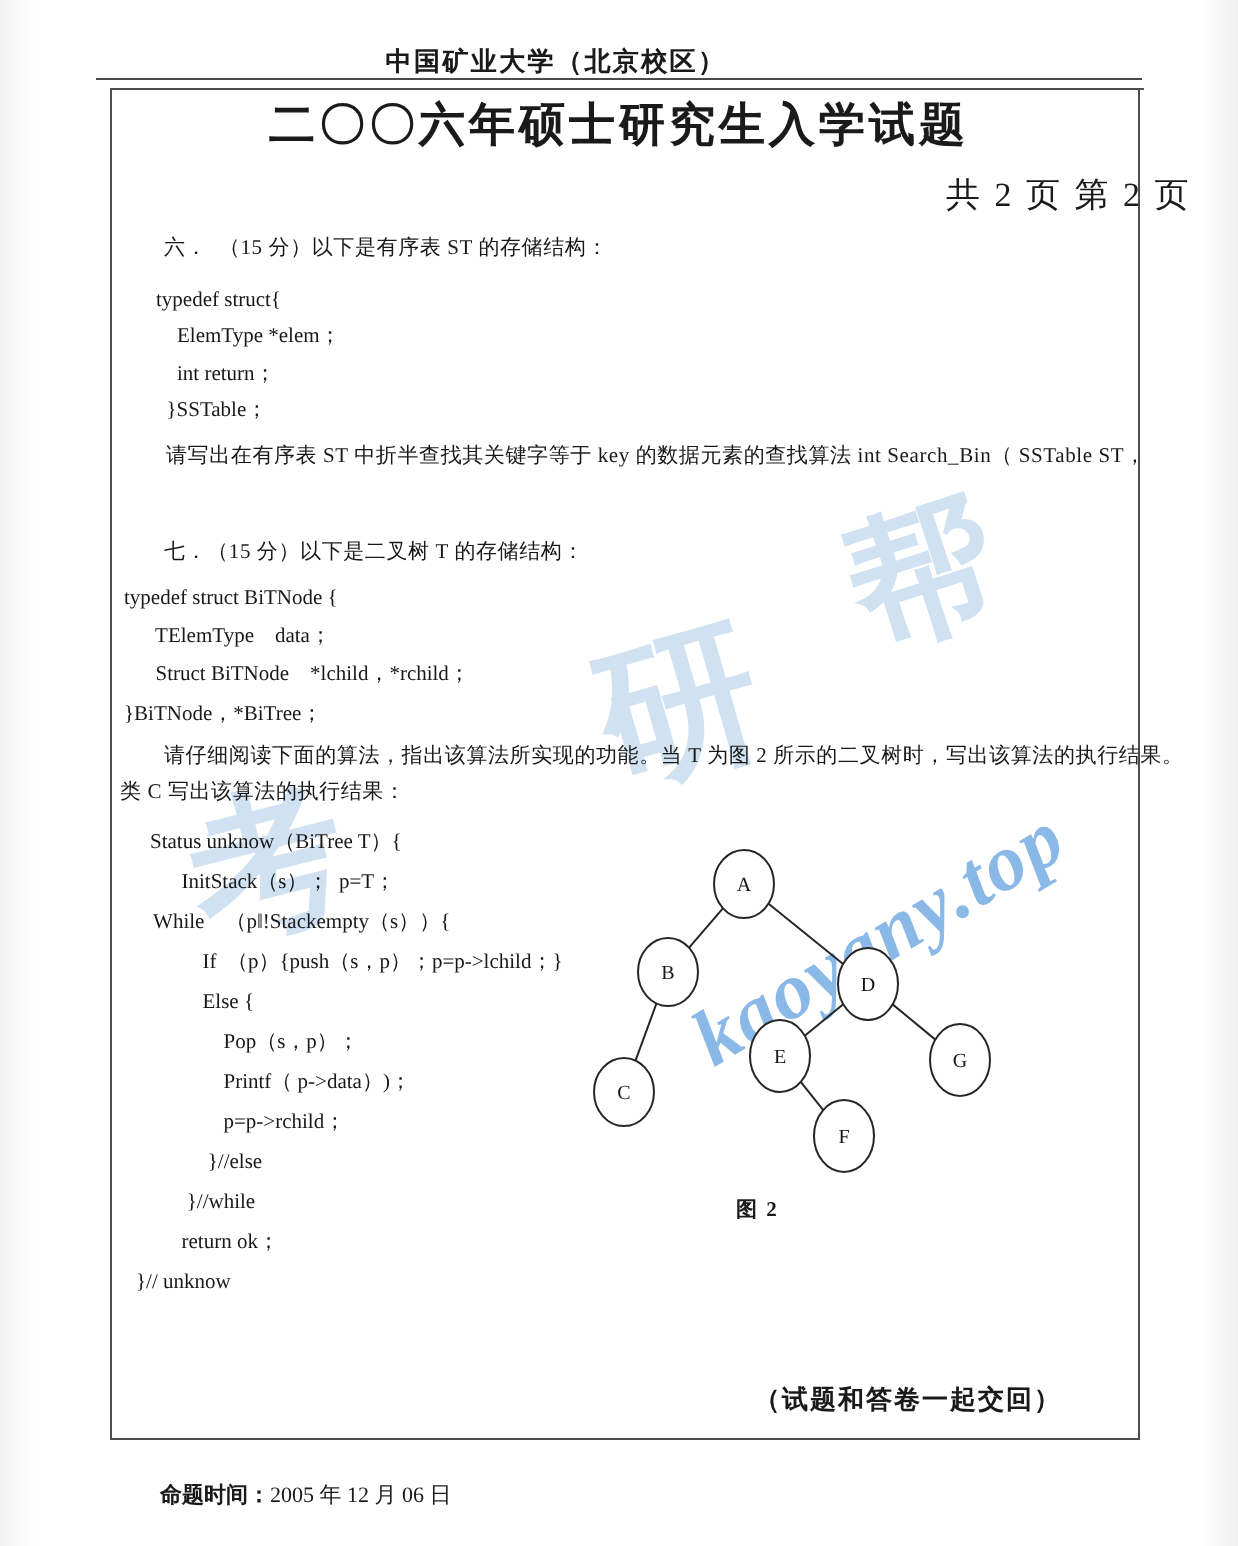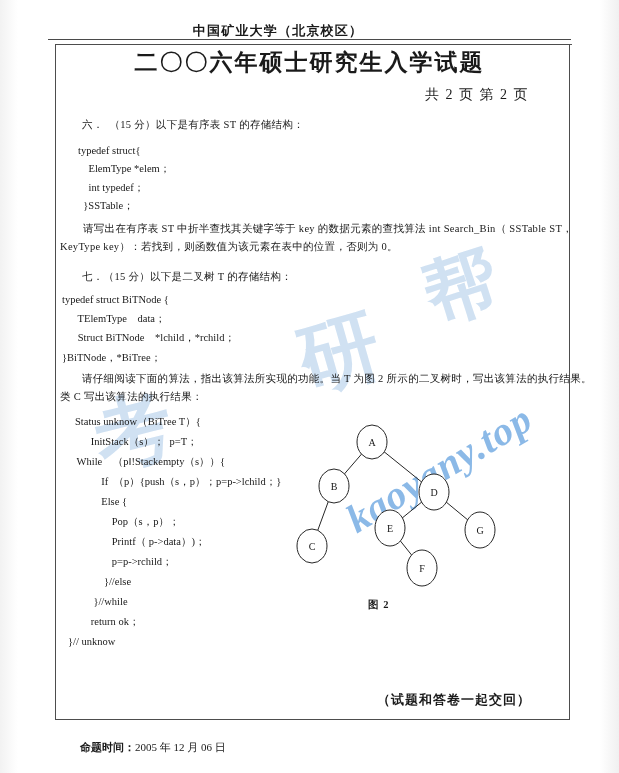--- a/index.html
+++ b/index.html
@@ -53,22 +53,22 @@
     background:transparent;
     z-index:3;
   }
 
   
   .subject{
     position:absolute;left:80px;top:82px;
     font-size:14.5px;font-weight:bold;letter-spacing:1px;z-index:6;
   }
   .pageno{
-    position:absolute;left:425px;top:86px;
-    font-size:14px;letter-spacing:1.5px;z-index:6;
+    position:absolute;left:473px;top:86px;
+    font-size:17px;letter-spacing:1.5px;z-index:6;
   }
 
   
   .ln{
     position:absolute;z-index:6;
     font-size:10.5px;line-height:12px;
     font-family:"Liberation Serif","DejaVu Serif",serif;
     white-space:pre;
     color:#181818;
   }
@@ -127,24 +127,23 @@
   <div class="frame"></div>
 
   <div class="hdr-univ">中国矿业大学（北京校区）</div>
   <div class="hdr-title">二〇〇六年硕士研究生入学试题</div>
 
   <div class="pageno">共 2 页  第 2 页</div>
 
   <div class="ln cn" style="left:82px;top:119px;font-size:10.5px;">六．  （15 分）以下是有序表 ST 的存储结构：</div>
   <div class="ln" style="left:78px;top:145px;">typedef struct{</div>
   <div class="ln" style="left:78px;top:163px;">    ElemType *elem；</div>
-  <div class="ln" style="left:78px;top:182px;">    int typedef；</div>
+  <div class="ln" style="left:78px;top:182px;">    int return；</div>
   <div class="ln" style="left:78px;top:200px;">  }SSTable；</div>
   <div class="ln cn" style="left:83px;top:223px;">请写出在有序表 ST 中折半查找其关键字等于 key 的数据元素的查找算法 int Search_Bin（ SSTable ST，</div>
-  <div class="ln cn" style="left:60px;top:241px;">KeyType key）：若找到，则函数值为该元素在表中的位置，否则为 0。</div>
 
   <div class="ln cn" style="left:82px;top:271px;">七．（15 分）以下是二叉树 T 的存储结构：</div>
   <div class="ln" style="left:62px;top:294px;">typedef struct BiTNode {</div>
   <div class="ln" style="left:62px;top:313px;">      TElemType    data；</div>
   <div class="ln" style="left:62px;top:332px;">      Struct BiTNode    *lchild，*rchild；</div>
   <div class="ln" style="left:62px;top:352px;">}BiTNode，*BiTree；</div>
 
   <div class="ln cn" style="left:82px;top:373px;">请仔细阅读下面的算法，指出该算法所实现的功能。当 T 为图 2 所示的二叉树时，写出该算法的执行结果。</div>
   <div class="ln cn" style="left:60px;top:391px;">类 C 写出该算法的执行结果：</div>
 

